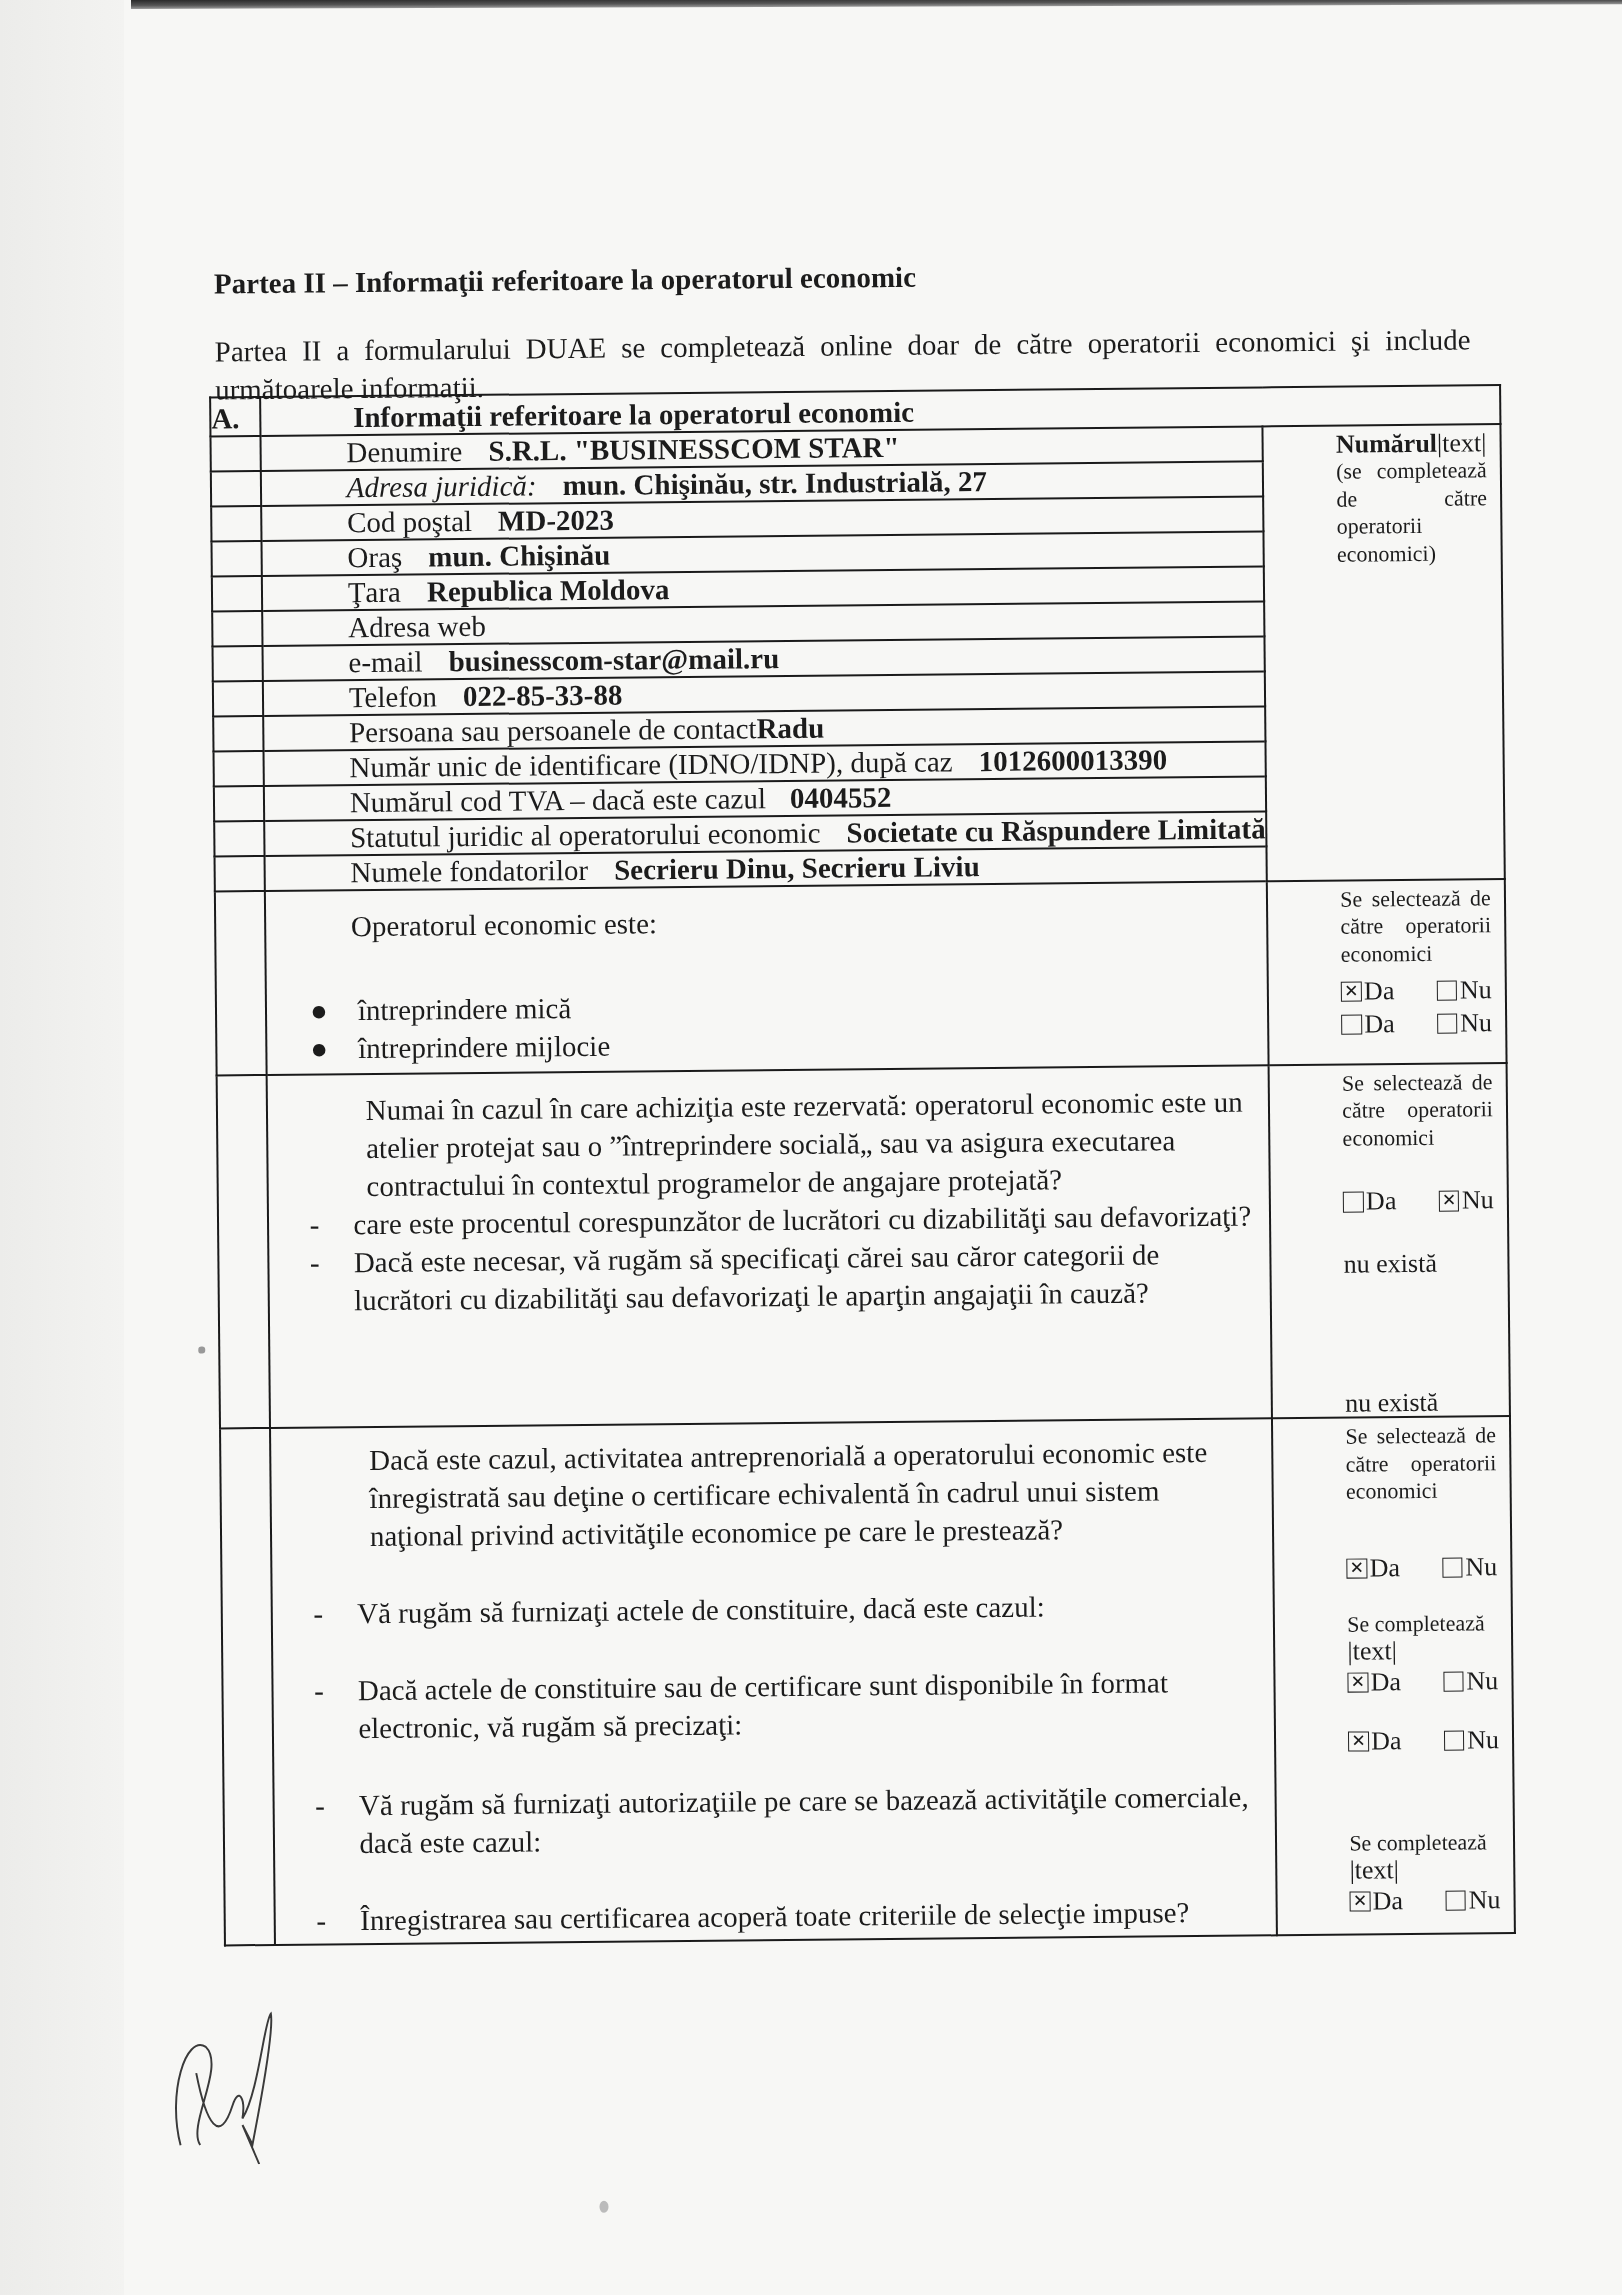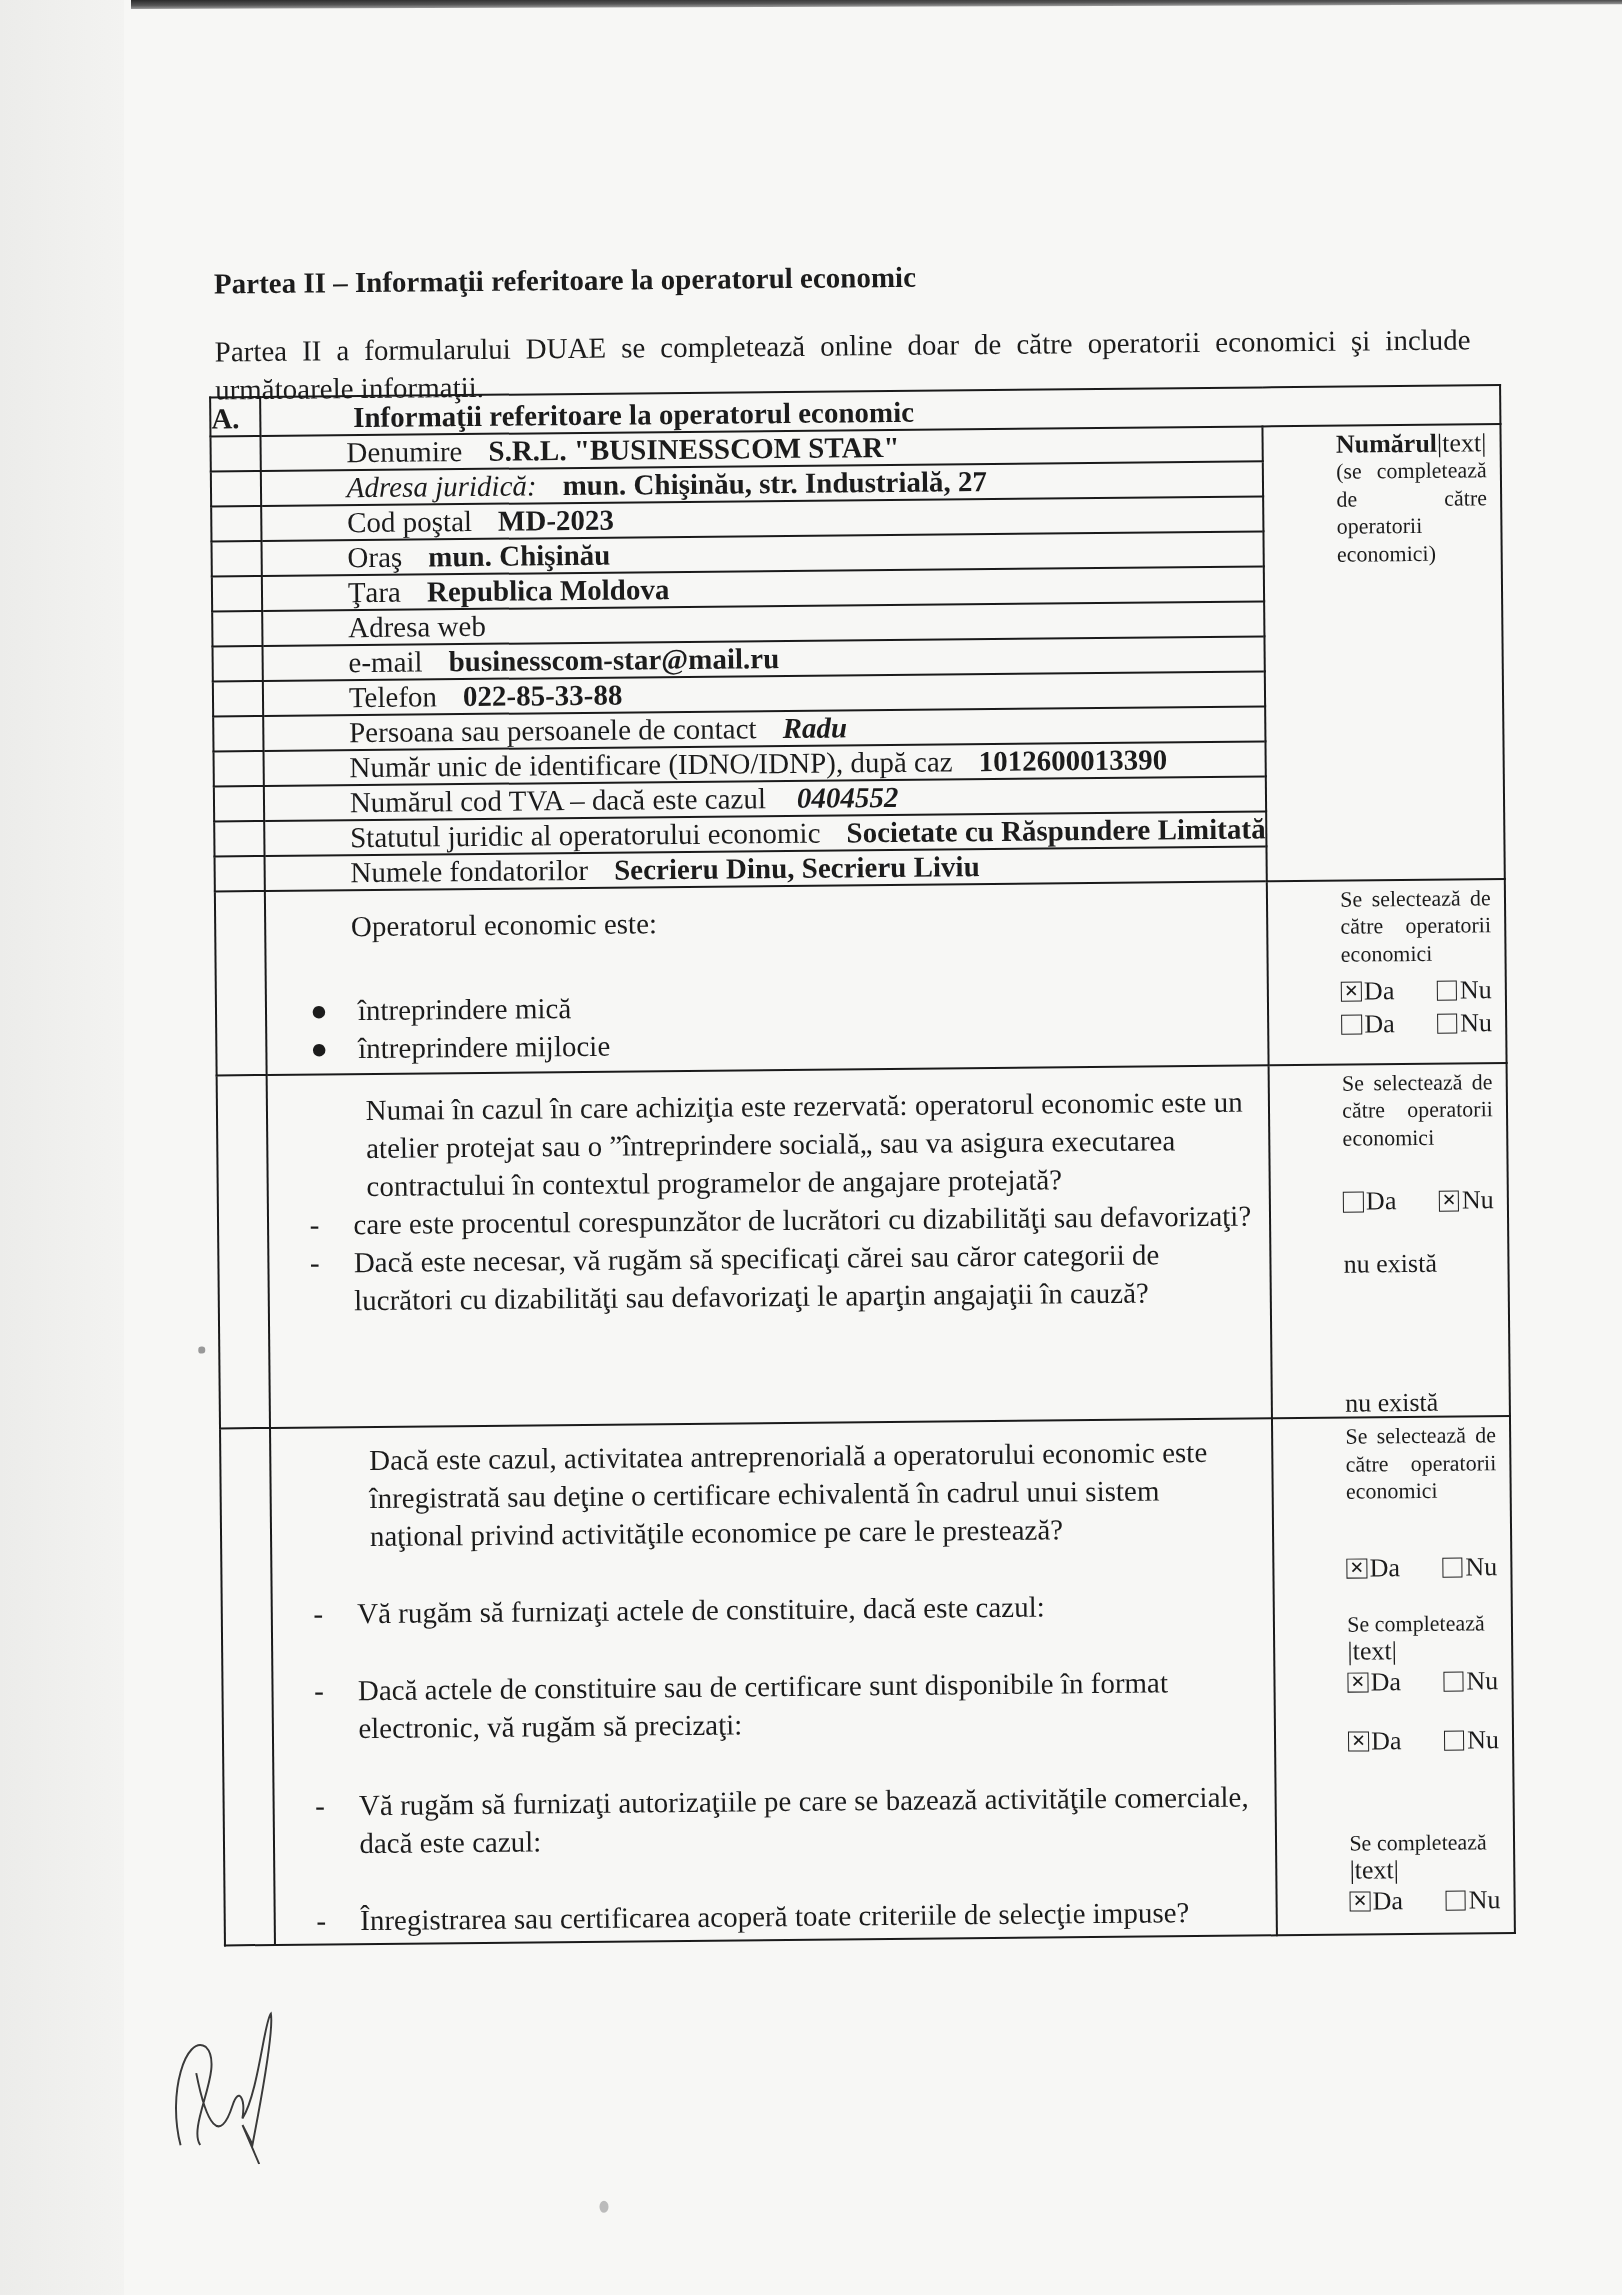--- a/index.html
+++ b/index.html
@@ -120,29 +120,29 @@
         <tr>
           <td></td>
           <td class="fld"><span class="lbl">e-mail</span><span class="val" style="margin-left: 26px;">businesscom-star@mail.ru</span></td>
         </tr>
         <tr>
           <td></td>
           <td class="fld"><span class="lbl">Telefon</span><span class="val" style="margin-left: 26px;">022-85-33-88</span></td>
         </tr>
         <tr>
           <td></td>
-          <td class="fld"><span class="lbl">Persoana sau persoanele de contact</span><span class="val" style="margin-left: 26px; font-style: italic;">Radu</span></td>
+          <td class="fld"><span class="lbl">Persoana sau persoanele de contact</span><span class="val" style="">Radu</span></td>
         </tr>
         <tr>
           <td></td>
           <td class="fld"><span class="lbl">Număr unic de identificare (IDNO/IDNP), după caz</span><span class="val" style="margin-left: 26px;">1012600013390</span></td>
         </tr>
         <tr>
           <td></td>
-          <td class="fld"><span class="lbl">Numărul cod TVA – dacă este cazul</span><span class="val" style="margin-left: 31px; font-style: italic;">0404552</span></td>
+          <td class="fld"><span class="lbl">Numărul cod TVA – dacă este cazul</span><span class="val" style="margin-left: 24px;">0404552</span></td>
         </tr>
         <tr>
           <td></td>
           <td class="fld"><span class="lbl">Statutul juridic al operatorului economic</span><span class="val" style="margin-left: 26px;">Societate cu Răspundere Limitată</span></td>
         </tr>
         <tr>
           <td></td>
           <td class="fld"><span class="lbl">Numele fondatorilor</span><span class="val" style="margin-left: 26px;">Secrieru Dinu, Secrieru Liviu</span></td>
         </tr>
       </tbody>

